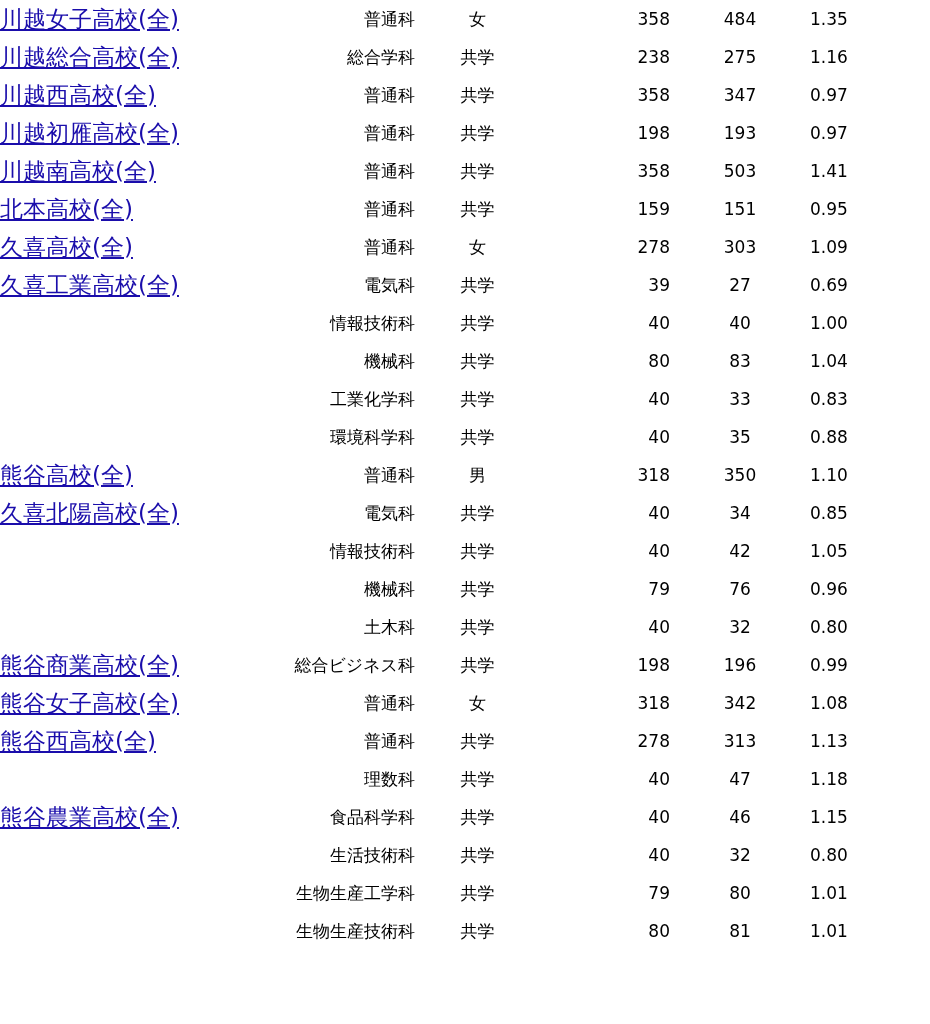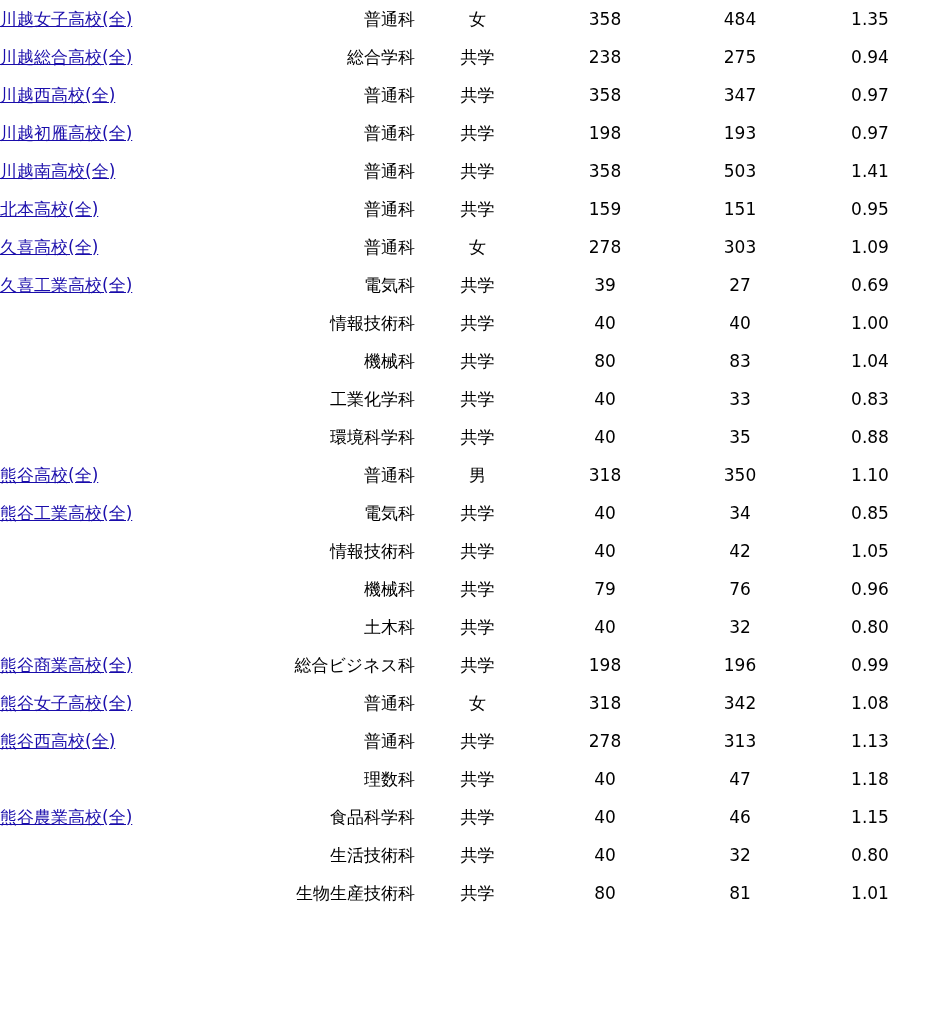--- a/index.html
+++ b/index.html
@@ -34,36 +34,36 @@
     width: 200px;
     padding-left: 8px;
     text-align: right;
   }
   td.col-gender {
     width: 125px;
     text-align: center;
   }
   td.col-capacity {
     width: 130px;
-    text-align: center;
+    text-align: right;
     margin-top: 20px;
   }
   td.col-applicants {
     width: 140px;
     text-align: center;
     margin-top: 15px;
   }
   td.col-ratio {
     width: 120px;
-    text-align: center;
+    text-align: left;
   }
   a.school-link {
     color: #1a0dab;
     text-decoration: underline;
-    font-size: 17px;
+    font-size: 23px;
   }
   .num {
     font-family: "DejaVu Sans", "Liberation Sans", sans-serif;
     font-size: 17px;
   }
   .course-text {
     font-size: 17px;
   }
 </style>
 </head>
@@ -78,21 +78,21 @@
         <td class="col-capacity num">358</td>
         <td class="col-applicants num">484</td>
         <td class="col-ratio num">1.35</td>
       </tr>
       <tr>
         <td class="col-school"><a class="school-link" href="#">川越総合高校(全)</a></td>
         <td class="col-course"><span class="course-text">総合学科</span></td>
         <td class="col-gender">共学</td>
         <td class="col-capacity num">238</td>
         <td class="col-applicants num">275</td>
-        <td class="col-ratio num">0.94</td>
+        <td class="col-ratio num">1.16</td>
       </tr>
       <tr>
         <td class="col-school"><a class="school-link" href="#">川越西高校(全)</a></td>
         <td class="col-course"><span class="course-text">普通科</span></td>
         <td class="col-gender">共学</td>
         <td class="col-capacity num">358</td>
         <td class="col-applicants num">347</td>
         <td class="col-ratio num">0.97</td>
       </tr>
       <tr>
@@ -169,21 +169,21 @@
       </tr>
       <tr>
         <td class="col-school"><a class="school-link" href="#">熊谷高校(全)</a></td>
         <td class="col-course"><span class="course-text">普通科</span></td>
         <td class="col-gender">男</td>
         <td class="col-capacity num">318</td>
         <td class="col-applicants num">350</td>
         <td class="col-ratio num">1.10</td>
       </tr>
       <tr>
-        <td class="col-school"><a class="school-link" href="#">熊谷工業高校(全)</a></td>
+        <td class="col-school"><a class="school-link" href="#">久喜北陽高校(全)</a></td>
         <td class="col-course"><span class="course-text">電気科</span></td>
         <td class="col-gender">共学</td>
         <td class="col-capacity num">40</td>
         <td class="col-applicants num">34</td>
         <td class="col-ratio num">0.85</td>
       </tr>
       <tr>
         <td class="col-school"></td>
         <td class="col-course"><span class="course-text">情報技術科</span></td>
         <td class="col-gender">共学</td>
@@ -250,20 +250,28 @@
       <tr>
         <td class="col-school"></td>
         <td class="col-course"><span class="course-text">生活技術科</span></td>
         <td class="col-gender">共学</td>
         <td class="col-capacity num">40</td>
         <td class="col-applicants num">32</td>
         <td class="col-ratio num">0.80</td>
       </tr>
       <tr>
         <td class="col-school"></td>
+        <td class="col-course"><span class="course-text">生物生産工学科</span></td>
+        <td class="col-gender">共学</td>
+        <td class="col-capacity num">79</td>
+        <td class="col-applicants num">80</td>
+        <td class="col-ratio num">1.01</td>
+      </tr>
+      <tr>
+        <td class="col-school"></td>
         <td class="col-course"><span class="course-text">生物生産技術科</span></td>
         <td class="col-gender">共学</td>
         <td class="col-capacity num">80</td>
         <td class="col-applicants num">81</td>
         <td class="col-ratio num">1.01</td>
       </tr>
     </tbody>
 </table>
 
 </body></html>

